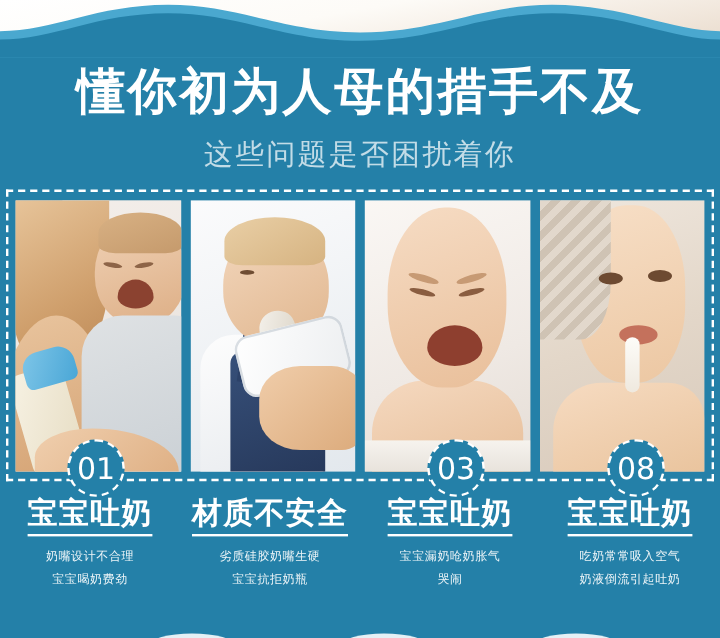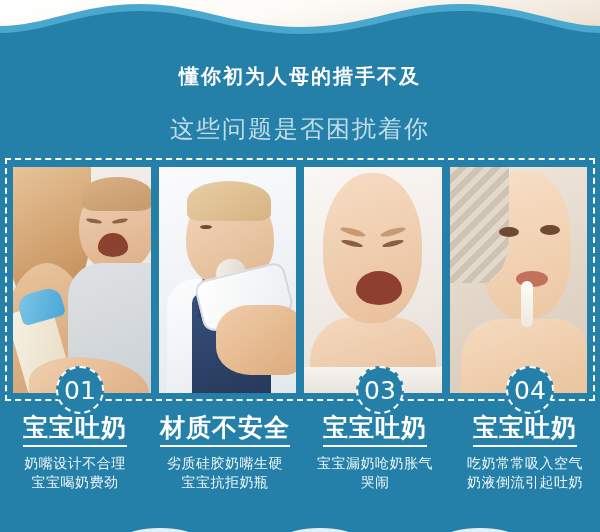--- a/index.html
+++ b/index.html
@@ -22,21 +22,21 @@
   .wave-wrap { position:absolute; left:0; top:0; width:600px; height:48px; z-index:1; }
   .wave-wrap svg { display:block; width:600px; height:48px; }
 
   
   .heading-zone {
     position:absolute; left:0; top:46px; width:600px; height:104px;
     z-index:3; text-align:center;
   }
   .title-main {
     margin-top:10px;
-    font-size:20px; line-height:40px; font-weight:bold; color:#ffffff;
+    font-size:41px; line-height:40px; font-weight:bold; color:#ffffff;
     letter-spacing:2px;
   }
   .title-sub {
     margin-top:17px;
     font-size:24px; line-height:32px; font-weight:normal;
     color:rgba(255,255,255,0.72);
     letter-spacing:2px;
   }
 
   
@@ -167,23 +167,22 @@
   .cap { flex:1 1 0; text-align:center; padding:0 2px; }
   .cap-title {
     font-size:25px; line-height:32px; font-weight:bold; color:#ffffff;
     letter-spacing:1px;
     display:inline-block;
     border-bottom:2px solid #ffffff;
     padding-bottom:1px;
   }
   .cap-desc {
     margin-top:8px;
-    font-size:14px; line-height:19px; color:rgba(255,255,255,0.92);
+    font-size:10px; line-height:19px; color:rgba(255,255,255,0.92);
     letter-spacing:0.5px;
-    font-family:Liberation Mono, monospace;
   }
 
   
   .scallops { position:absolute; left:0; bottom:0; width:600px; height:14px; z-index:7; }
   .scallops svg { display:block; width:600px; height:14px; }
 </style>
 </head>
 <body>
 
 <div class="page">
@@ -259,21 +258,21 @@
         <div class="eye4R"></div>
         <div class="mouth4"></div>
         <div class="drool"></div>
       </div>
     </div>
 
   </div>
 
   <div class="badge b1">01</div>
   <div class="badge b3">03</div>
-  <div class="badge b4">04</div>
+  <div class="badge b4">08</div>
 
   <div class="caption-row">
 
     <div class="cap">
       <div class="cap-title">宝宝吐奶</div>
       <div class="cap-desc">
         <div>奶嘴设计不合理</div>
         <div>宝宝喝奶费劲</div>
       </div>
     </div>

